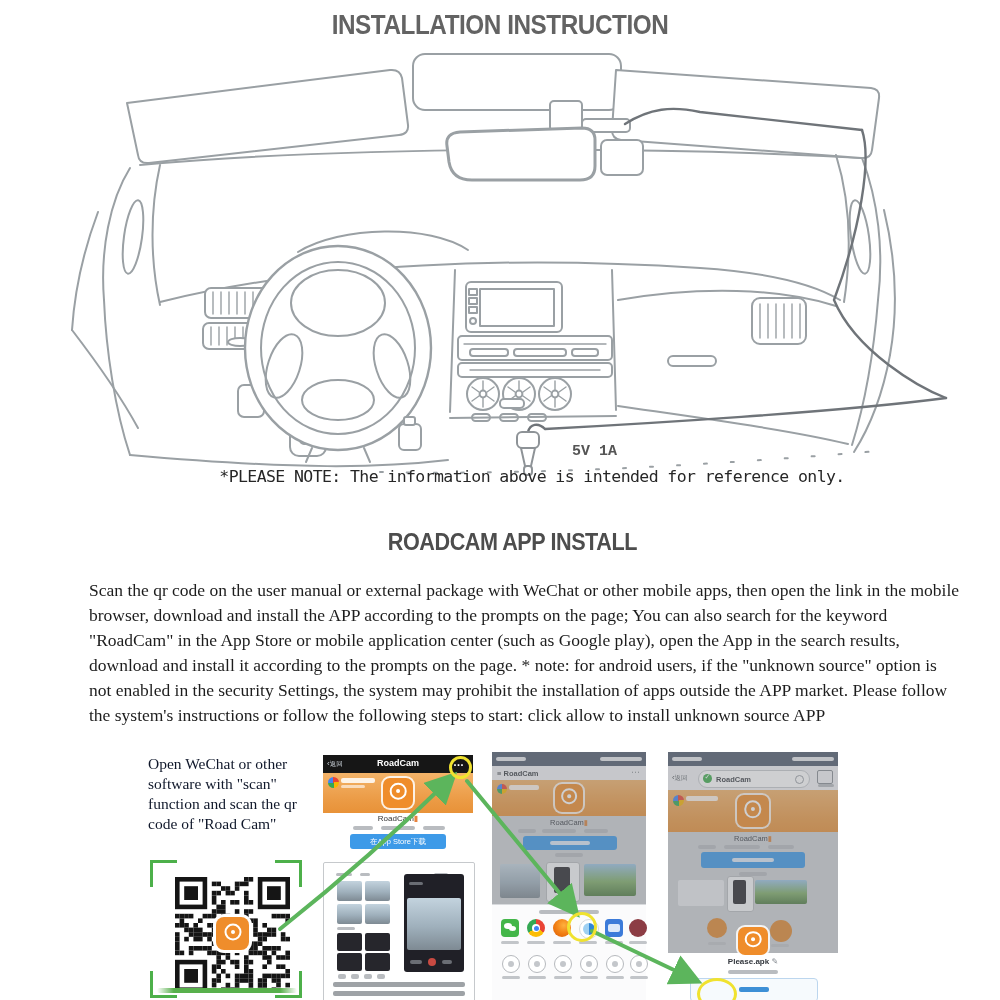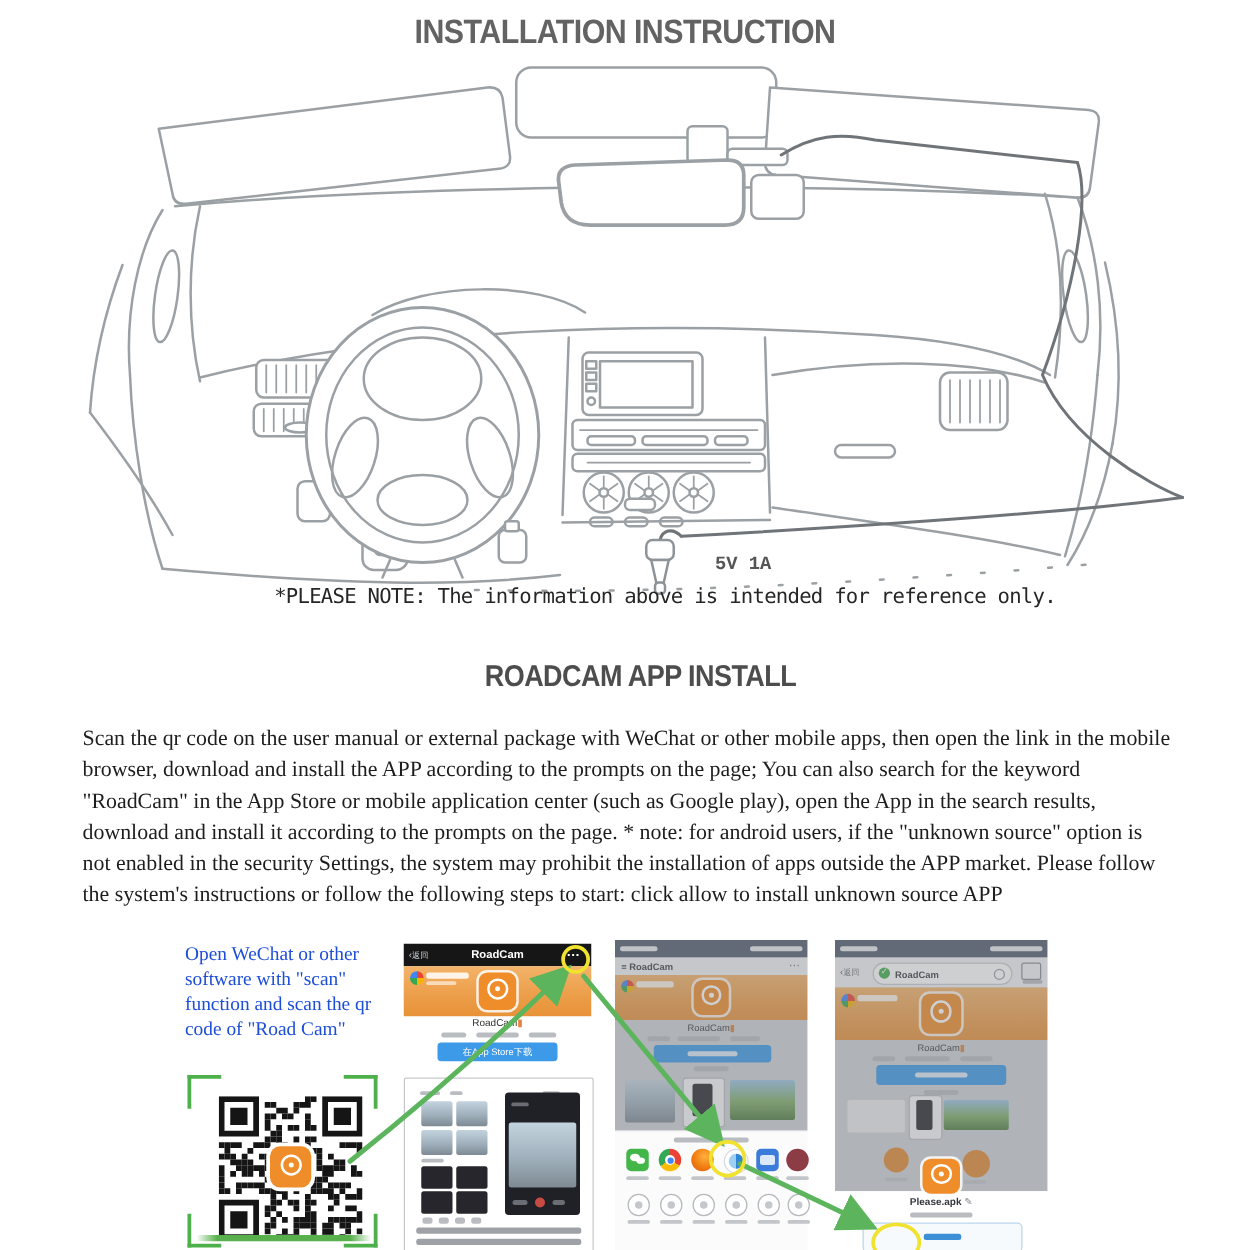--- a/index.html
+++ b/index.html
@@ -4,22 +4,22 @@
 <style>
   html,body{margin:0;padding:0;background:#fff;}
   #page{position:relative;width:1000px;height:1000px;background:#fff;overflow:hidden;
         font-family:"Liberation Sans",sans-serif;}
   .abs{position:absolute;}
   .cond{display:inline-block;transform:scaleX(.9);transform-origin:center;letter-spacing:-.5px;}
   .h1{width:1000px;text-align:center;font-weight:bold;font-size:27px;color:#636363;}
   .h2{width:1000px;text-align:center;font-weight:bold;font-size:24px;color:#4d4d4d;}
   .noteline{width:1000px;text-align:center;font-family:"DejaVu Sans Mono",monospace;
             font-size:16.5px;color:#262626;letter-spacing:-.6px;}
-  .para{font-family:"Liberation Serif",serif;font-size:17.5px;line-height:25px;color:#1d1d1d;}
-  .scantext{font-family:"Liberation Serif",serif;font-size:15.5px;line-height:20px;color:#1d4ed8;}
+  .para{font-family:"Liberation Serif",serif;font-size:17.5px;line-height:25px;color:#1d1d1d;margin-left:23px;}
+  .scantext{font-family:"Liberation Serif",serif;font-size:15.5px;line-height:20px;color:#0f172a;}
   .pwr{font-size:15px;font-weight:bold;color:#555;}
   
   .bar{position:absolute;background:#b9bcc0;border-radius:2px;}
   
   .ph{position:absolute;background:#fff;}
   .dimwrap{position:absolute;overflow:hidden;background:#cfd2d6;}
   .dimwrap::after{content:"";position:absolute;inset:0;background:rgba(125,128,134,.38);}
   .statusbar{position:absolute;left:0;right:0;height:14px;background:#525d6e;}
   .banner{position:absolute;left:0;right:0;background:linear-gradient(180deg,#f3b369 0%,#eb9a44 70%,#e89238 100%);}
   .appicon{position:absolute;background:#ef8d2b;border-radius:7px;box-shadow:0 0 0 2px rgba(255,255,255,.85);}

